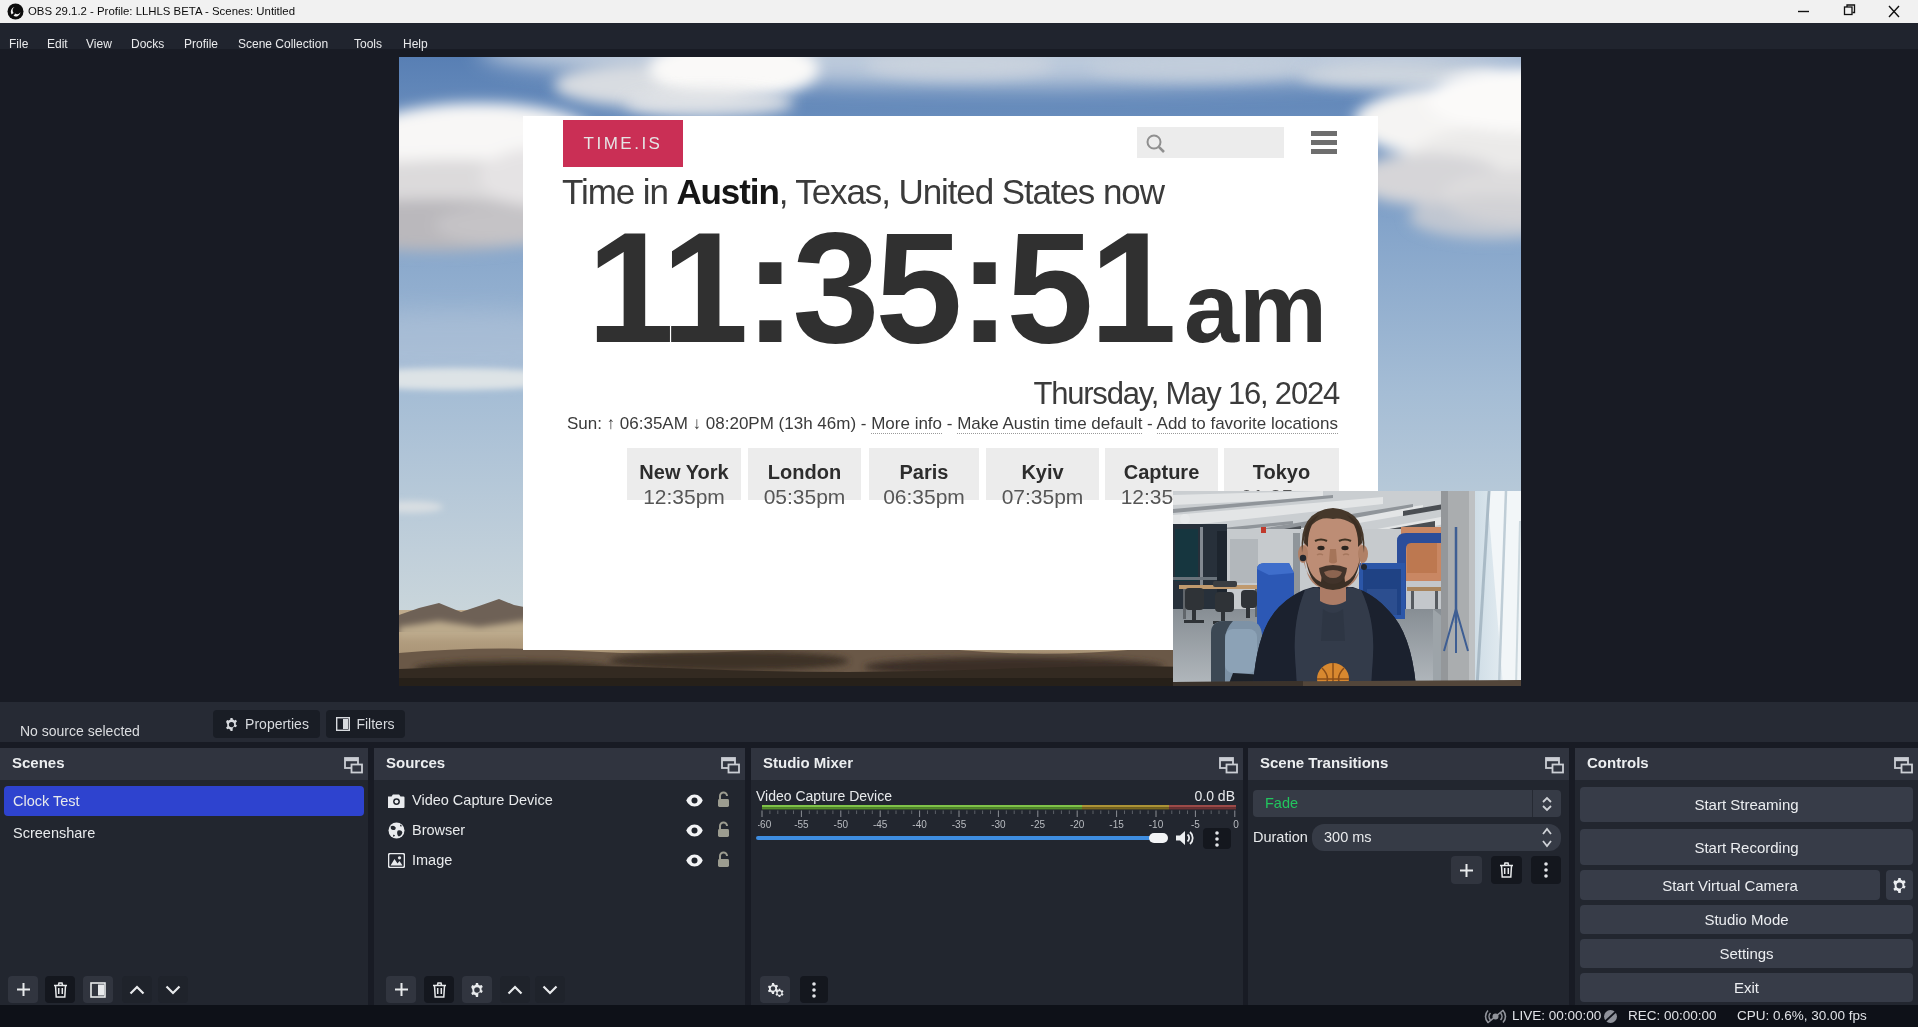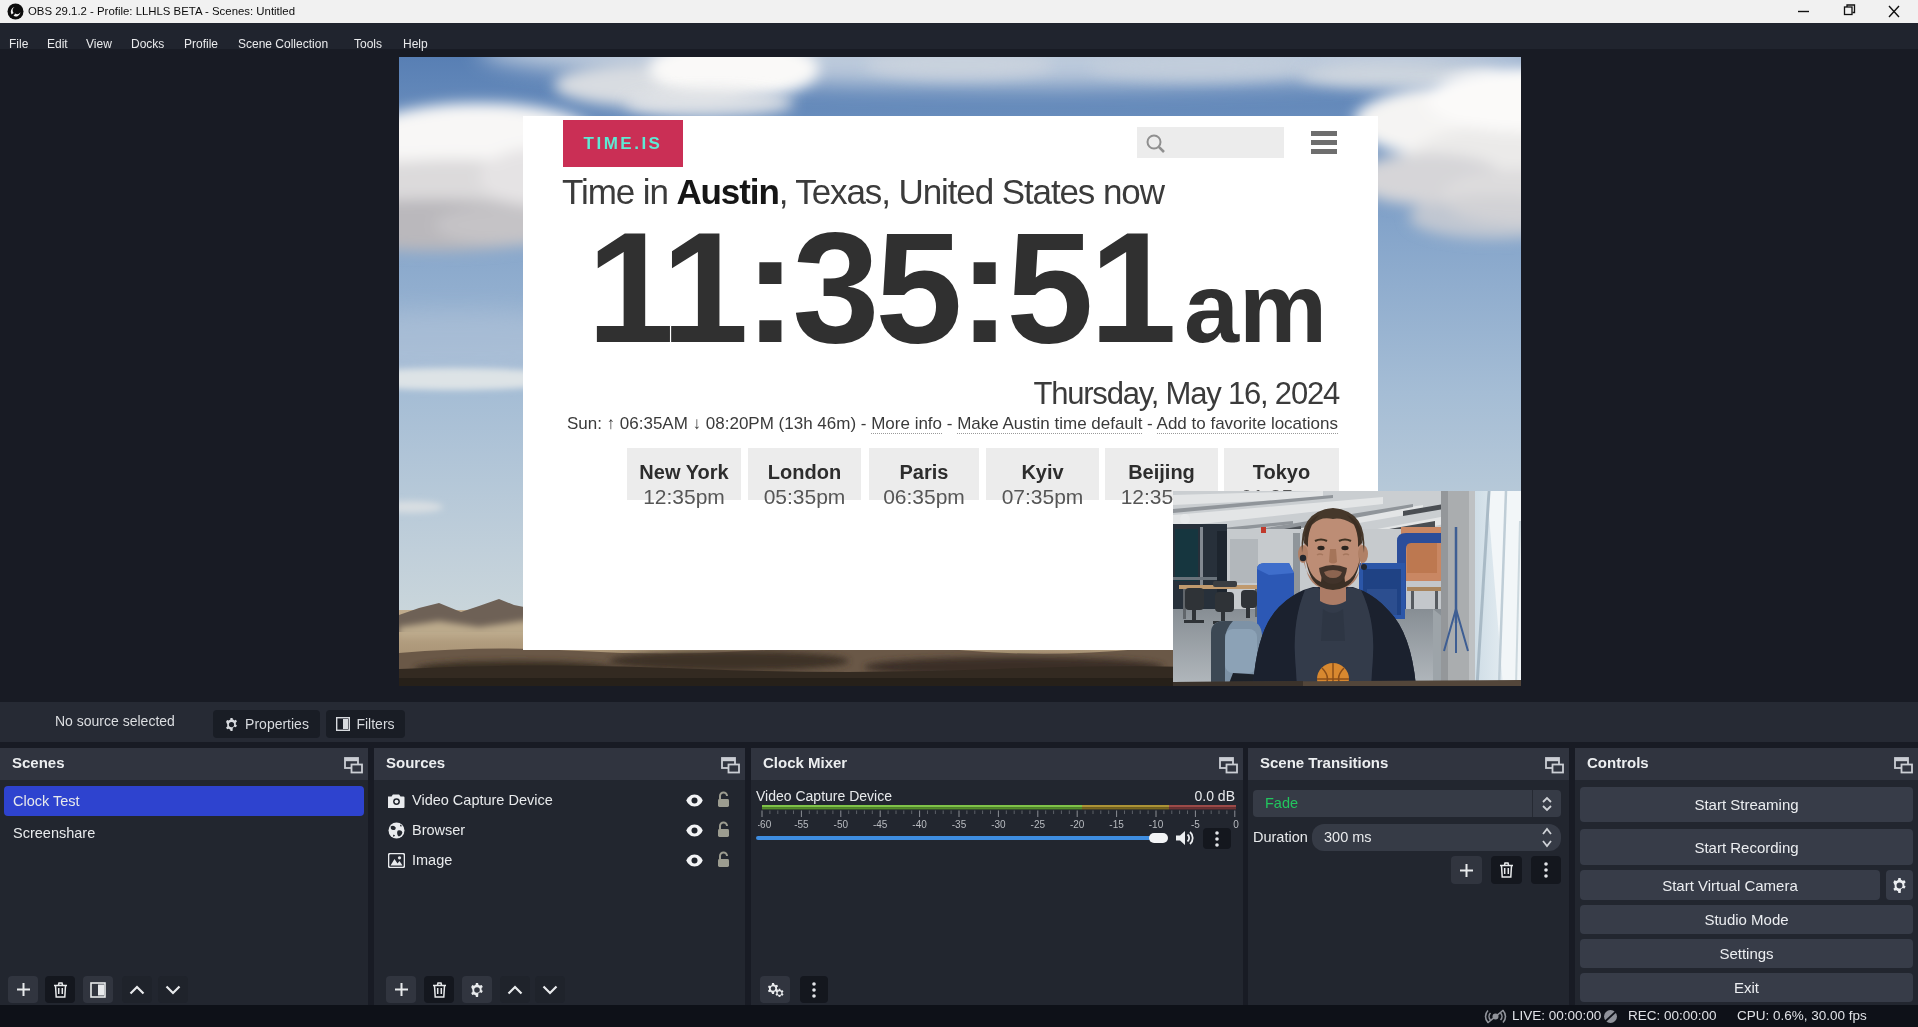--- a/index.html
+++ b/index.html
@@ -11,39 +11,39 @@
   #titlebar { position:absolute; left:0; top:0; width:1918px; height:23px; background:#f1f1f1; }
   #titlebar .ttext { position:absolute; left:28px; top:5px; font-size:11.4px; color:#0c0c0c; }
 
   
   #menubar { position:absolute; left:0; top:23px; width:1918px; height:26px; background:#20242e; }
   #menubar span { position:absolute; top:8px; height:26px; line-height:27px; font-size:12px; color:#e9eaec; }
 
   
   #canvas { position:absolute; left:399px; top:57px; width:1122px; height:629px; overflow:hidden; background:#7ea4cd; }
   #card { position:absolute; left:124px; top:59px; width:855px; height:534px; background:#ffffff; }
-  #tlogo { position:absolute; left:40px; top:4px; width:120px; height:47px; background:#ca2f55; color:#5eead4;
-           font-size:17px; font-weight:bold; letter-spacing:2.5px; text-align:center; line-height:47px; }
+  #tlogo { position:absolute; left:40px; top:4px; width:120px; height:47px; background:#ca2f55; color:#e5e5e5;
+           font-size:17px; font-weight:normal; letter-spacing:2.5px; text-align:center; line-height:47px; }
   #searchbox { position:absolute; left:614px; top:11px; width:147px; height:31px; background:#ececec; }
   #hamb div { position:absolute; left:0; width:26px; height:4.5px; background:#6e6e6e; }
   #h1 { position:absolute; left:39px; top:56px; font-size:35px; color:#3b3b3b; letter-spacing:-1.1px; white-space:nowrap; }
   #h1 b { color:#161616; }
   #btime { position:absolute; left:64px; top:82px; font-size:157px; font-weight:bold; color:#303030; letter-spacing:-4.3px; white-space:nowrap; }
   #bampm { position:absolute; left:661px; top:135px; font-size:99px; font-weight:bold; color:#303030; }
   #bdate { position:absolute; right:39px; top:260px; font-size:31px; color:#3b3b3b; letter-spacing:-1.2px; white-space:nowrap; }
   #sunline { position:absolute; right:40px; top:298px; font-size:17px; color:#3a3a3a; white-space:nowrap; }
   #sunline .lnk { border-bottom:1.5px dotted #9a9a9a; }
   .citybox { position:absolute; top:332px; height:52px; background:#ececec; text-align:center; }
   .citybox .cn { font-size:20px; font-weight:bold; color:#2d2d2d; margin-top:13px; }
   .citybox .ct { font-size:21px; color:#565656; margin-top:1px; }
   #webcam { position:absolute; left:774px; top:434px; width:348px; height:195px; }
 
   
   #nosrc { position:absolute; left:0; top:702px; width:1918px; height:40px; background:#262a34; }
-  #nosrc .t { position:absolute; left:20px; top:11px; font-size:14px; color:#dcdee1;margin-left:35px; }
+  #nosrc .t { position:absolute; left:20px; top:21px; font-size:14px; color:#dcdee1; }
   .nbtn { position:absolute; top:8px; height:28px; background:#191d25; border-radius:4px; color:#d7dade;
           font-size:14px; display:flex; align-items:center; justify-content:center; gap:6px; }
 
   
   .dock { position:absolute; top:748px; height:295px; background:#22262f; }
   .dhead { position:absolute; left:0; top:0; right:0; height:32px; background:#30343f; }
   .dhead .ht { position:absolute; left:12px; top:6px; font-size:15px; font-weight:bold; color:#eceef0; }
   .dpop { position:absolute; right:5px; top:6px; }
   .ibtn { position:absolute; border-radius:4px; display:flex; align-items:center; justify-content:center; }
   .dk { background:#14171e; }
@@ -194,21 +194,21 @@
       </div>
     <div class="citybox" style="left:346px;width:110px">
         <div class="cn">Paris</div>
         <div class="ct">06:35pm</div>
       </div>
     <div class="citybox" style="left:463px;width:113px">
         <div class="cn">Kyiv</div>
         <div class="ct">07:35pm</div>
       </div>
     <div class="citybox" style="left:582px;width:113px">
-        <div class="cn">Beijing</div>
+        <div class="cn">Capture</div>
         <div class="ct">12:35am</div>
       </div>
     <div class="citybox" style="left:701px;width:115px">
         <div class="cn">Tokyo</div>
         <div class="ct">01:35am</div>
       </div>
   </div>
 
   <svg id="webcam" viewBox="0 0 348 195" preserveAspectRatio="none">
     <defs>
@@ -486,21 +486,21 @@
   </div>
   <div class="ibtn md" style="left:161px;top:228px;width:30px;height:27px">
     <svg width="16" height="10" viewBox="0 0 16 10">
         <path d="M1.5 1.5 L8 8 L14.5 1.5" fill="none" stroke="#e8eaec" stroke-width="2.2"></path>
       </svg>
   </div>
 </div>
 
 <div class="dock" id="dock-mixer" style="left:751px;width:492px">
   <div class="dhead">
-      <span class="ht">Clock Mixer</span>
+      <span class="ht">Studio Mixer</span>
       <svg class="dpop" width="20" height="20" viewBox="0 0 20 20">
         <path d="M2 4 h13 v3.2 h-13 z" fill="#cbced4"></path>
         <rect x="2" y="4" width="13" height="10" fill="none" stroke="#cbced4" stroke-width="1.8"></rect>
         <rect x="8.5" y="10.5" width="10.5" height="8" fill="#30343f" stroke="#cbced4" stroke-width="1.8"></rect>
       </svg>
     </div>
   <span class="abs" style="left:5px;top:40px;font-size:14px;color:#e8eaec">Video Capture Device</span>
   <span class="abs" style="right:8px;top:40px;font-size:14px;color:#e8eaec">0.0 dB</span>
   <svg class="abs" style="left:7px;top:57px" width="482" height="26" viewBox="0 0 482 26">
     <rect x="4" y="0" width="320" height="2.2" fill="#7fc348"></rect>

